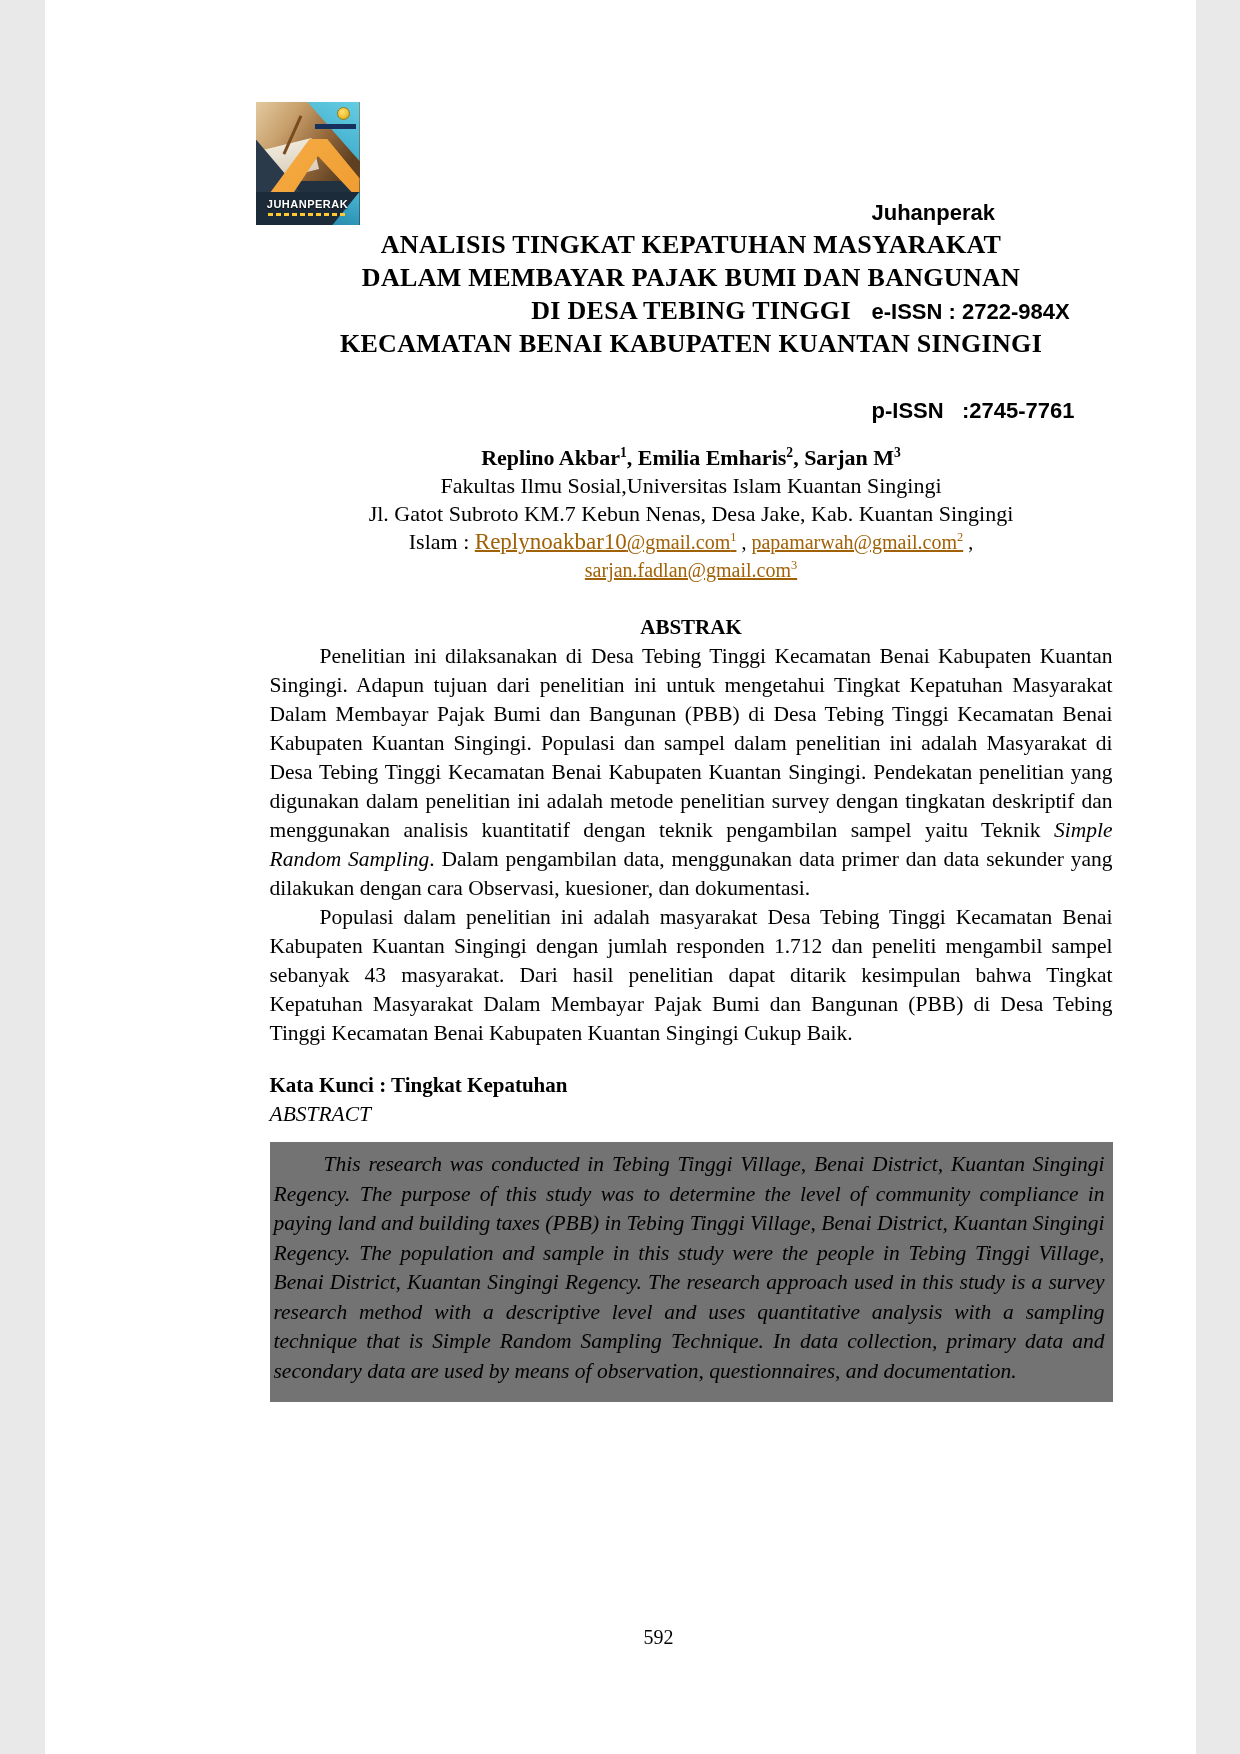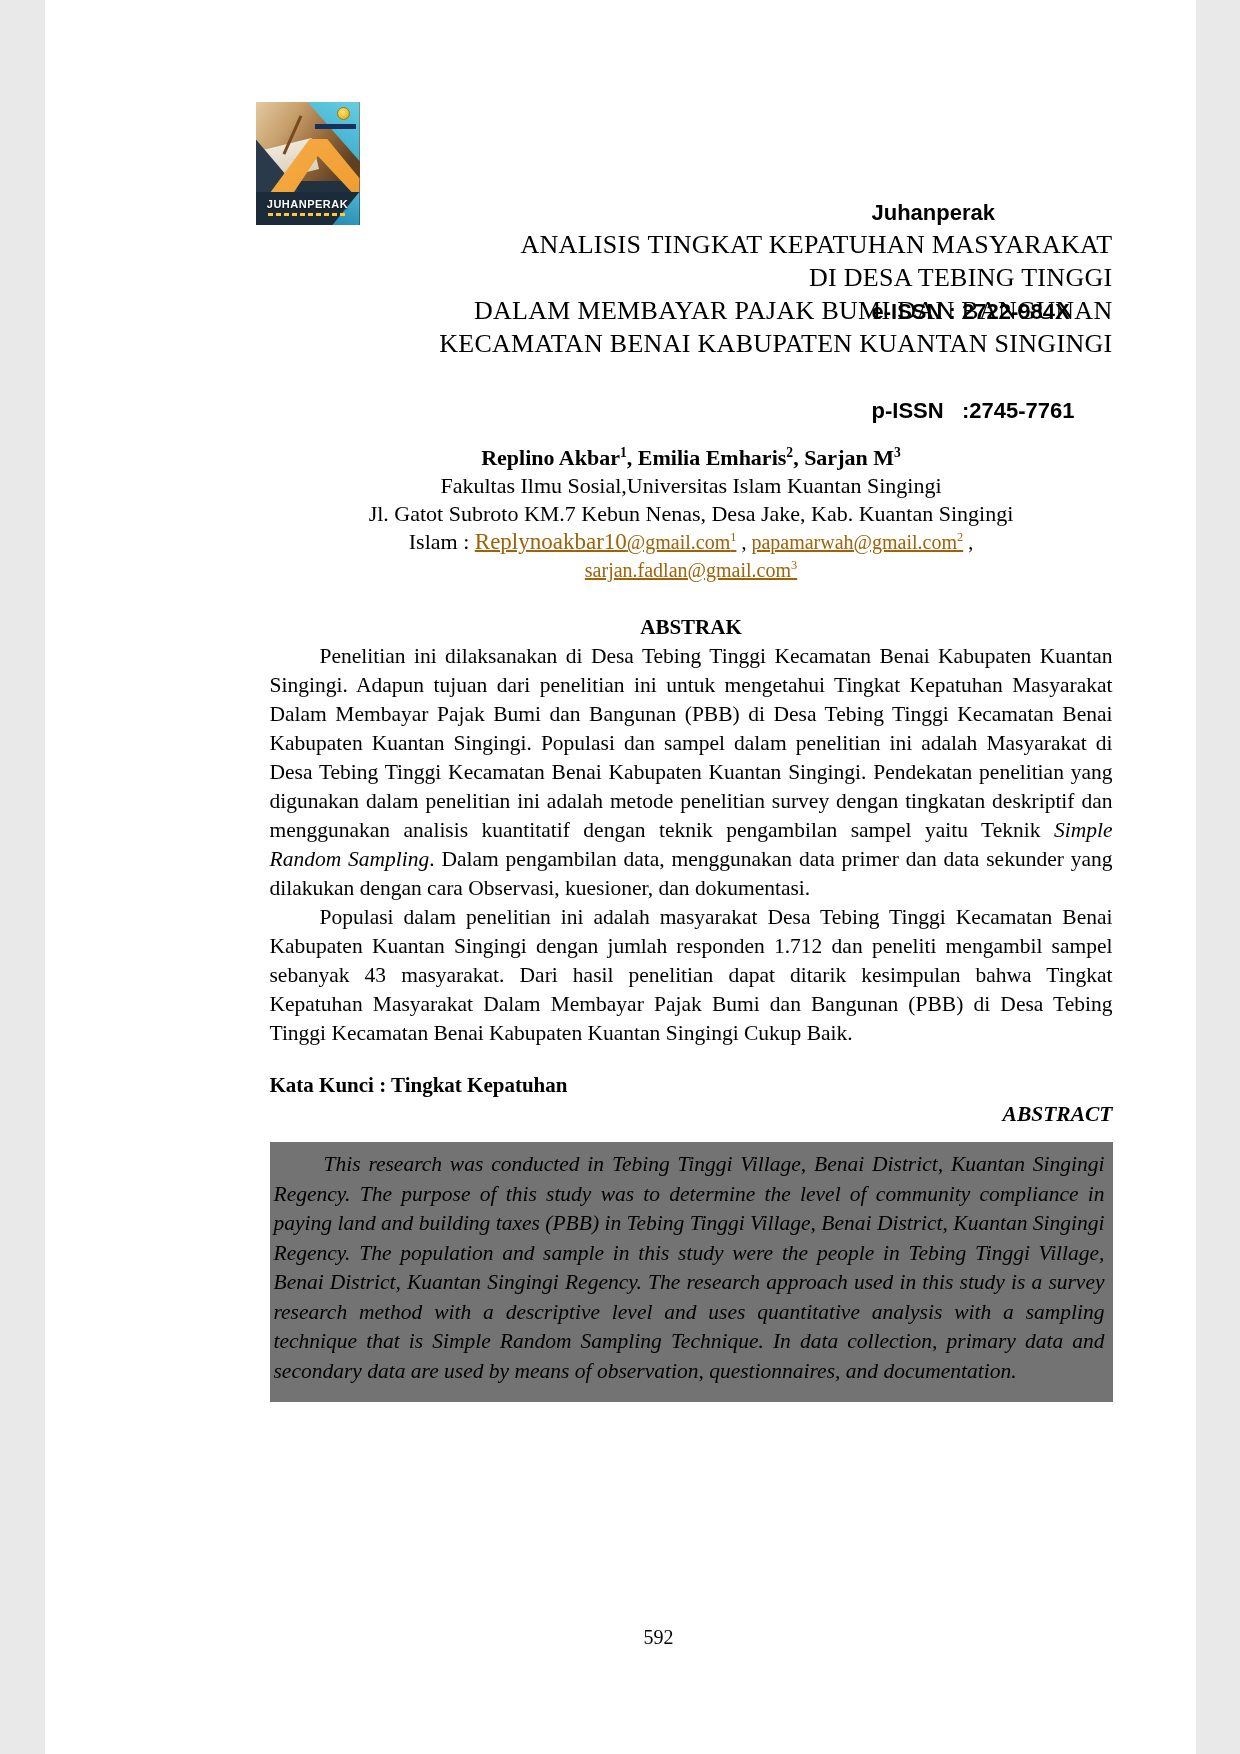--- a/index.html
+++ b/index.html
@@ -47,41 +47,41 @@
           background:#16325c; }
 
   
   .issn { position:absolute; left:827px; top:130px;
           font-family:"Liberation Sans", sans-serif; font-weight:bold;
           font-size:22px; line-height:33px; white-space:pre; }
 
   
   .content { position:absolute; left:225px; top:228px; width:843px; }
 
-  .title { font-size:26px; font-weight:normal; text-align:right;
+  .title { font-size:26px; font-weight:bold; text-align:center;
            line-height:33px; margin:0 0 84px 0; letter-spacing:.3px; }
 
   .authors { text-align:center; font-weight:bold; font-size:22px; line-height:28px; }
   .affil   { text-align:center; font-size:22px; line-height:28px; }
 
   .email-line { text-align:center; font-size:20px; line-height:28px;
                 max-width:700px; margin:0 auto; }
   .email-line .label { font-size:22px; }
   a.email-link { color:#a16207; text-decoration:underline; cursor:pointer; }
   .email-link .local-big { font-size:23px; }
   sup { font-size:.62em; line-height:0; }
 
   .abstrak-h { text-align:center; font-weight:bold; font-size:21px;
                line-height:29px; margin-top:29px; }
   .para { margin:0; text-align:justify; font-size:21.5px; line-height:29px;
           text-indent:50px; }
   .para .it { font-style:italic; }
 
   .keywords { font-weight:bold; font-size:21px; line-height:29px; margin-top:23px; }
-  .abstract-h { text-align:right; font-weight:bold; font-style:italic;
+  .abstract-h { text-align:left; font-weight:normal; font-style:italic;
                 font-size:21.5px; line-height:29px; }
   .abstract-en { margin-top:13px; background:#737373; font-style:italic;
                  font-size:21.5px; line-height:29.5px; text-align:justify;
                  text-indent:50px; padding:8px 8px 16px 4px; }
 
   .pagenum { position:absolute; left:599px; top:1626px; width:100px;
              text-align:left; font-family:Liberation Serif, serif;
              font-size:20px; }
 </style>
 </head>
@@ -106,22 +106,22 @@
 
   <div class="issn">
     <div>Juhanperak</div>
     <div>e-ISSN : 2722-984X</div>
     <div>p-ISSN   :2745-7761</div>
   </div>
 
   <div class="content">
     <h1 class="title" id="title">
         <div>ANALISIS TINGKAT KEPATUHAN MASYARAKAT</div>
+        <div>DALAM MEMBAYAR PAJAK BUMI DAN BANGUNAN</div>
         <div>DI DESA TEBING TINGGI</div>
-        <div>DALAM MEMBAYAR PAJAK BUMI DAN BANGUNAN</div>
         <div>KECAMATAN BENAI KABUPATEN KUANTAN SINGINGI</div>
       </h1>
 
     <div class="authors" id="authors"><span>Replino Akbar<sup>1</sup></span>, <span>Emilia Emharis<sup>2</sup></span>, <span>Sarjan M<sup>3</sup></span></div>
     <div class="affil">Fakultas Ilmu Sosial,Universitas Islam Kuantan Singingi</div>
     <div class="affil">Jl. Gatot Subroto KM.7 Kebun Nenas, Desa Jake, Kab. Kuantan Singingi</div>
     <div class="email-line" id="emails"><span class="label">Islam : </span><a class="email-link" href="#"><span class="local-big">Replynoakbar10</span>@gmail.com<sup>1</sup></a> , <a class="email-link" href="#">papamarwah@gmail.com<sup>2</sup></a> , <a class="email-link" href="#">sarjan.fadlan@gmail.com<sup>3</sup></a></div>
 
     <div class="abstrak-h">ABSTRAK</div>
     <div id="abstrak-paras">

